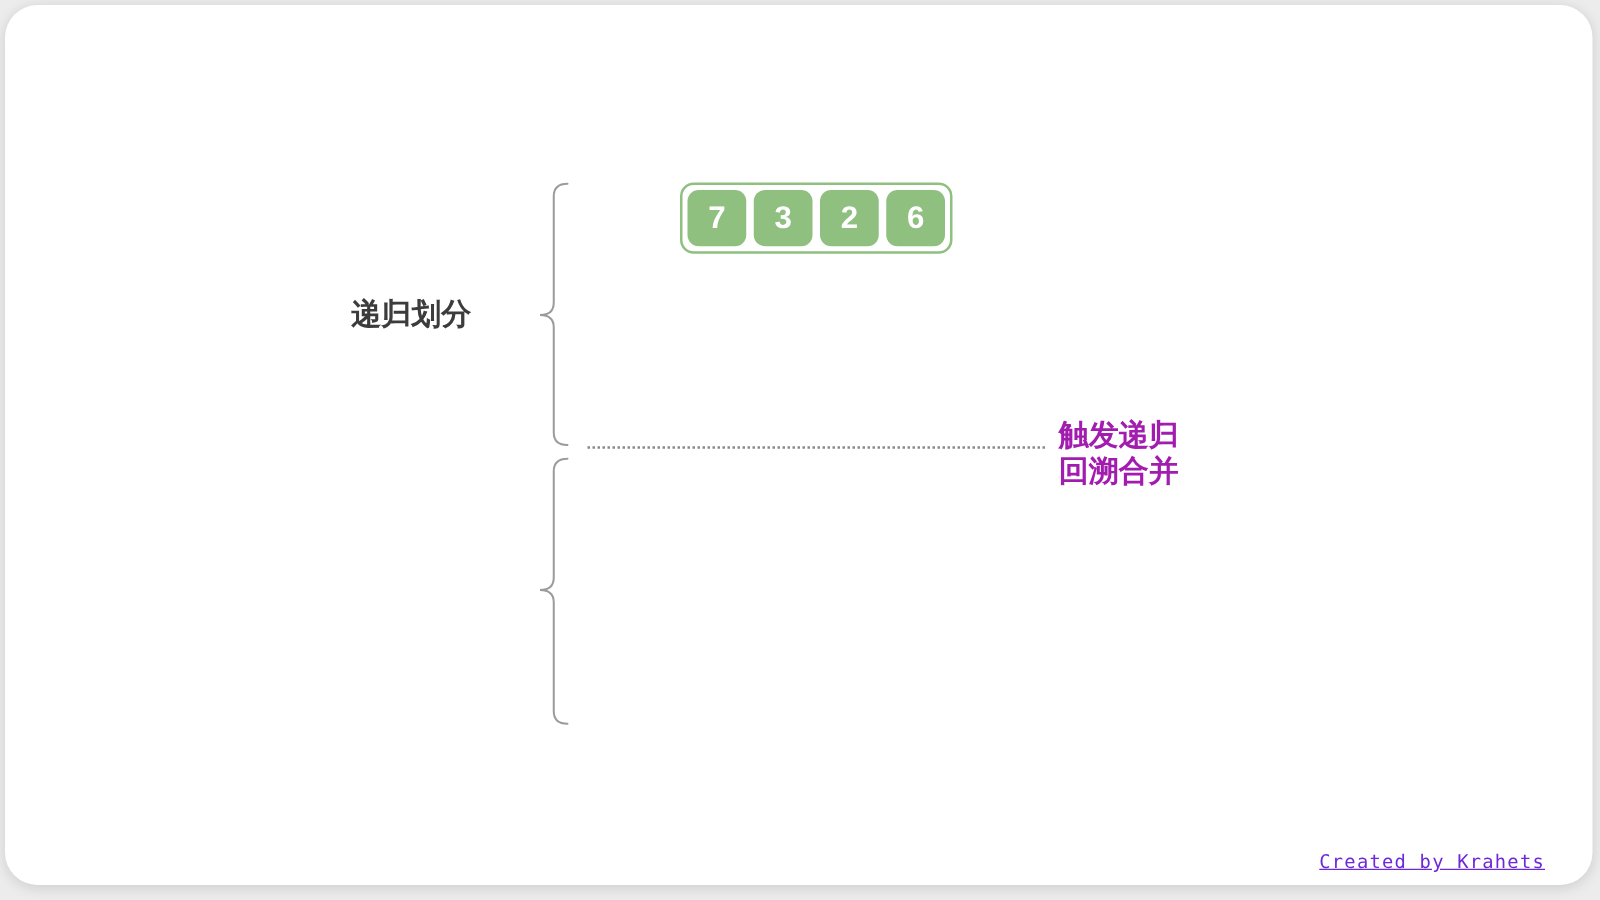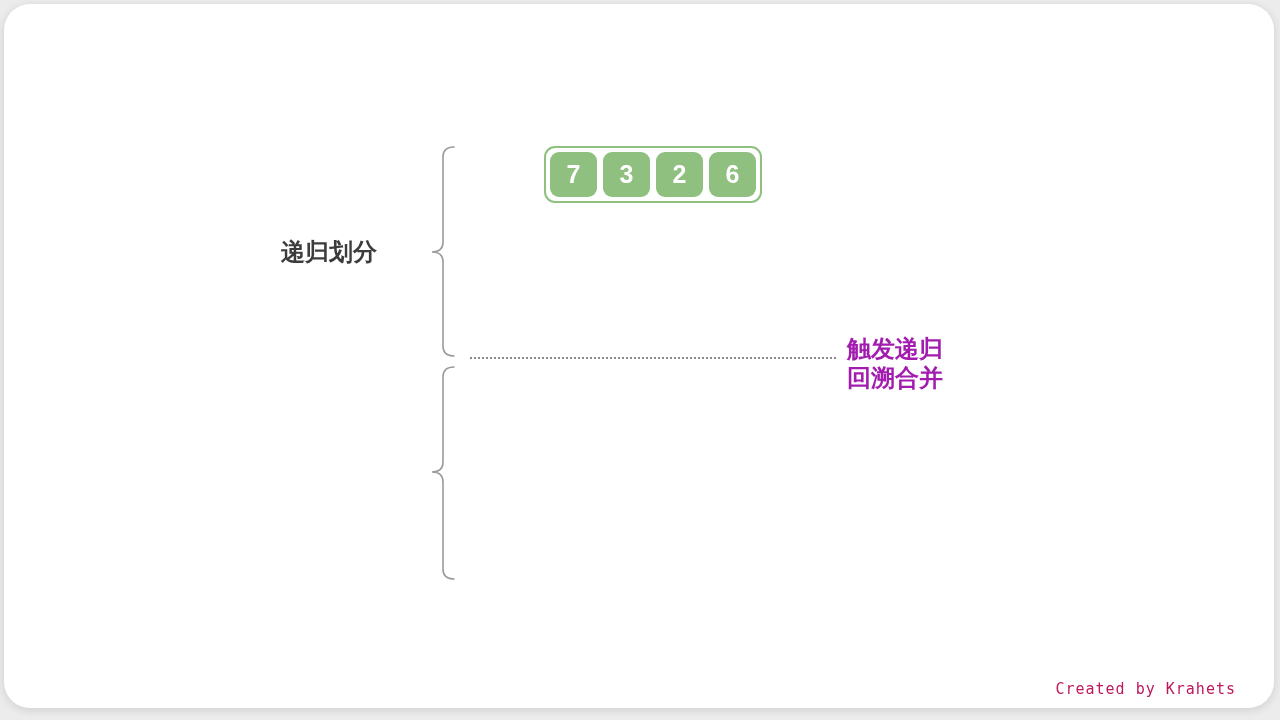--- a/index.html
+++ b/index.html
@@ -125,16 +125,16 @@
       <path d="M 24 2 Q 13 2 13 12 L 13 97 Q 13 107 2 107 Q 13 107 13 117 L 13 204 Q 13 214 24 214" style="stroke: rgb(155, 155, 155);"></path>
     </svg>
 
     <div class="dotted-line" style="border-color: rgb(138, 138, 138);"></div>
 
     <div class="term-label" style="color: #a21caf;">
       <div>触发递归</div>
       <div>回溯合并</div>
     </div>
 
-    <div class="watermark" style="color: #be185d;">Created by Krahets</div>
+    <div class="watermark" style="color: #6d28d9; text-decoration: underline;">Created by Krahets</div>
 
   </div>
 </div>
 
 </body></html>

